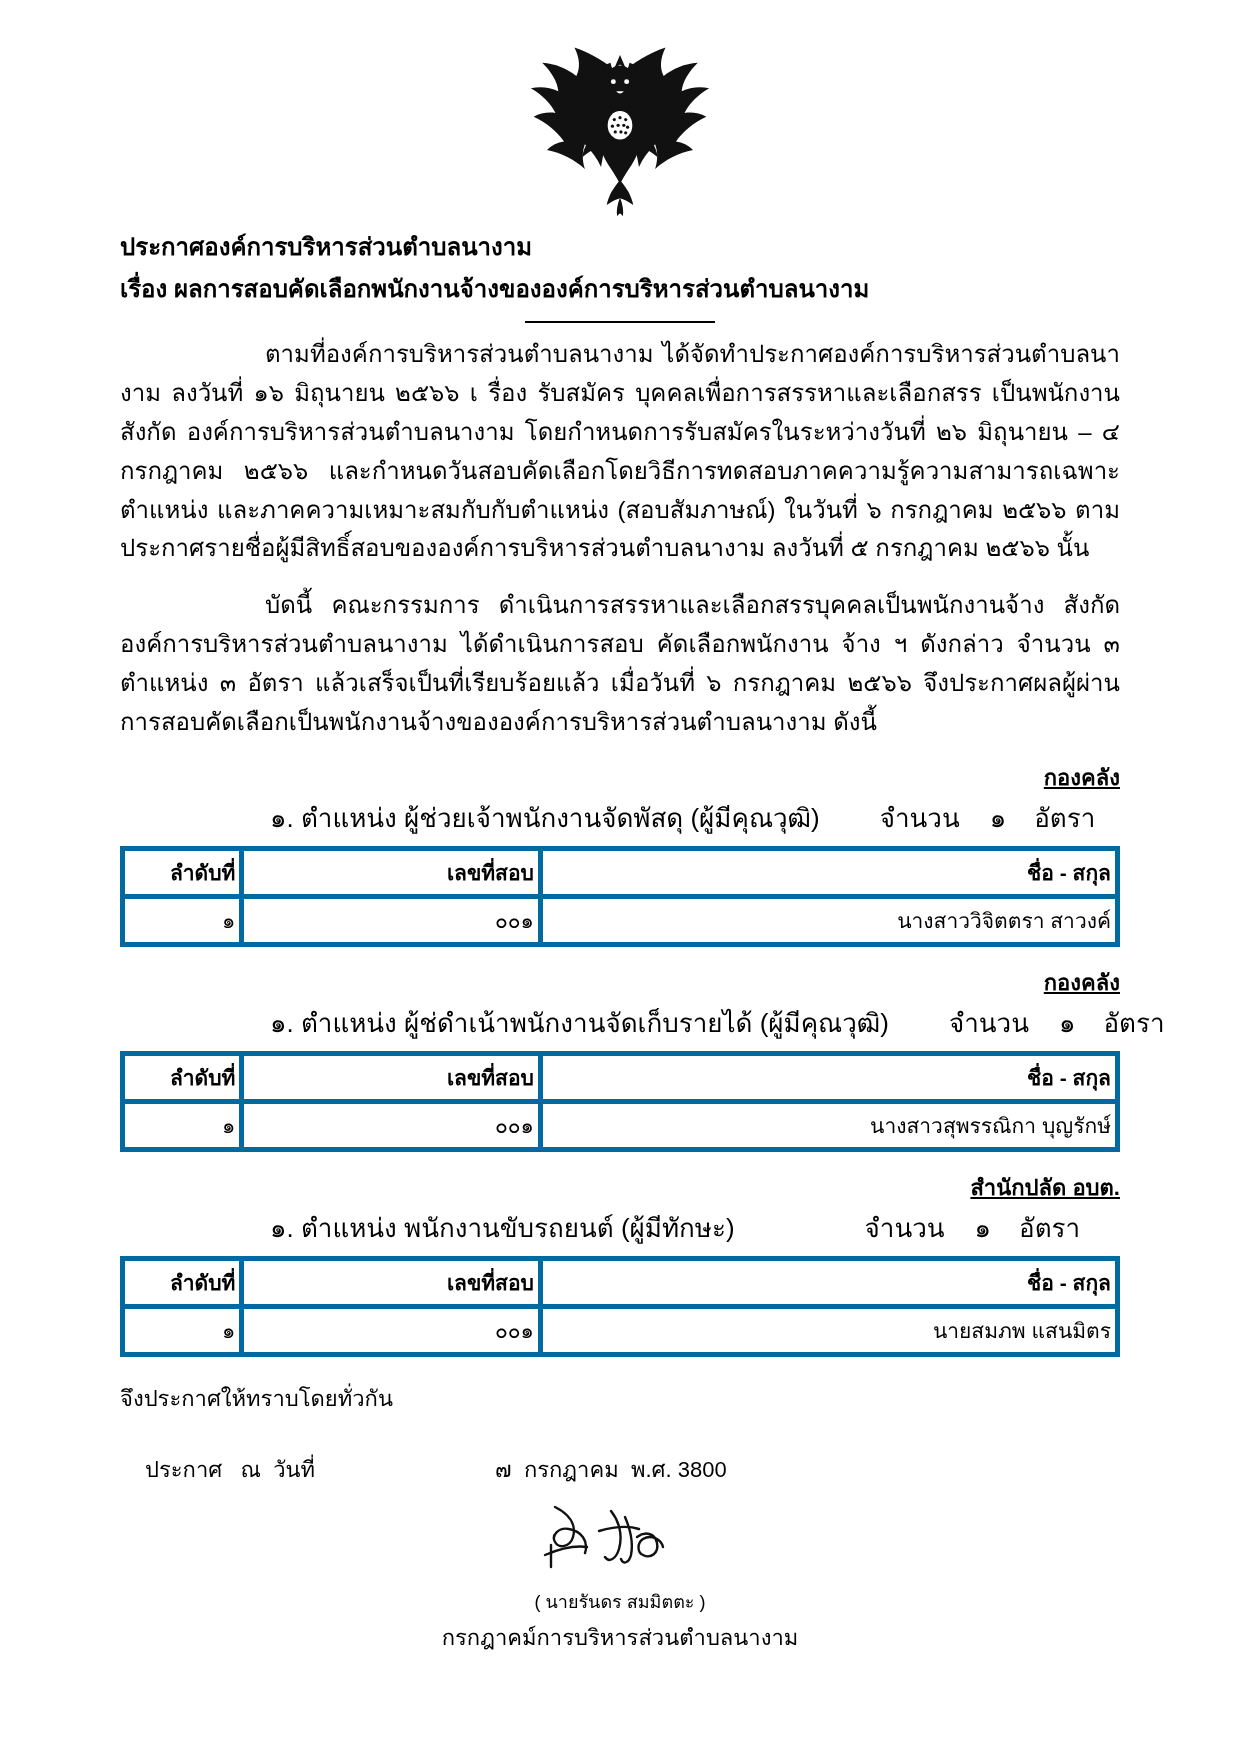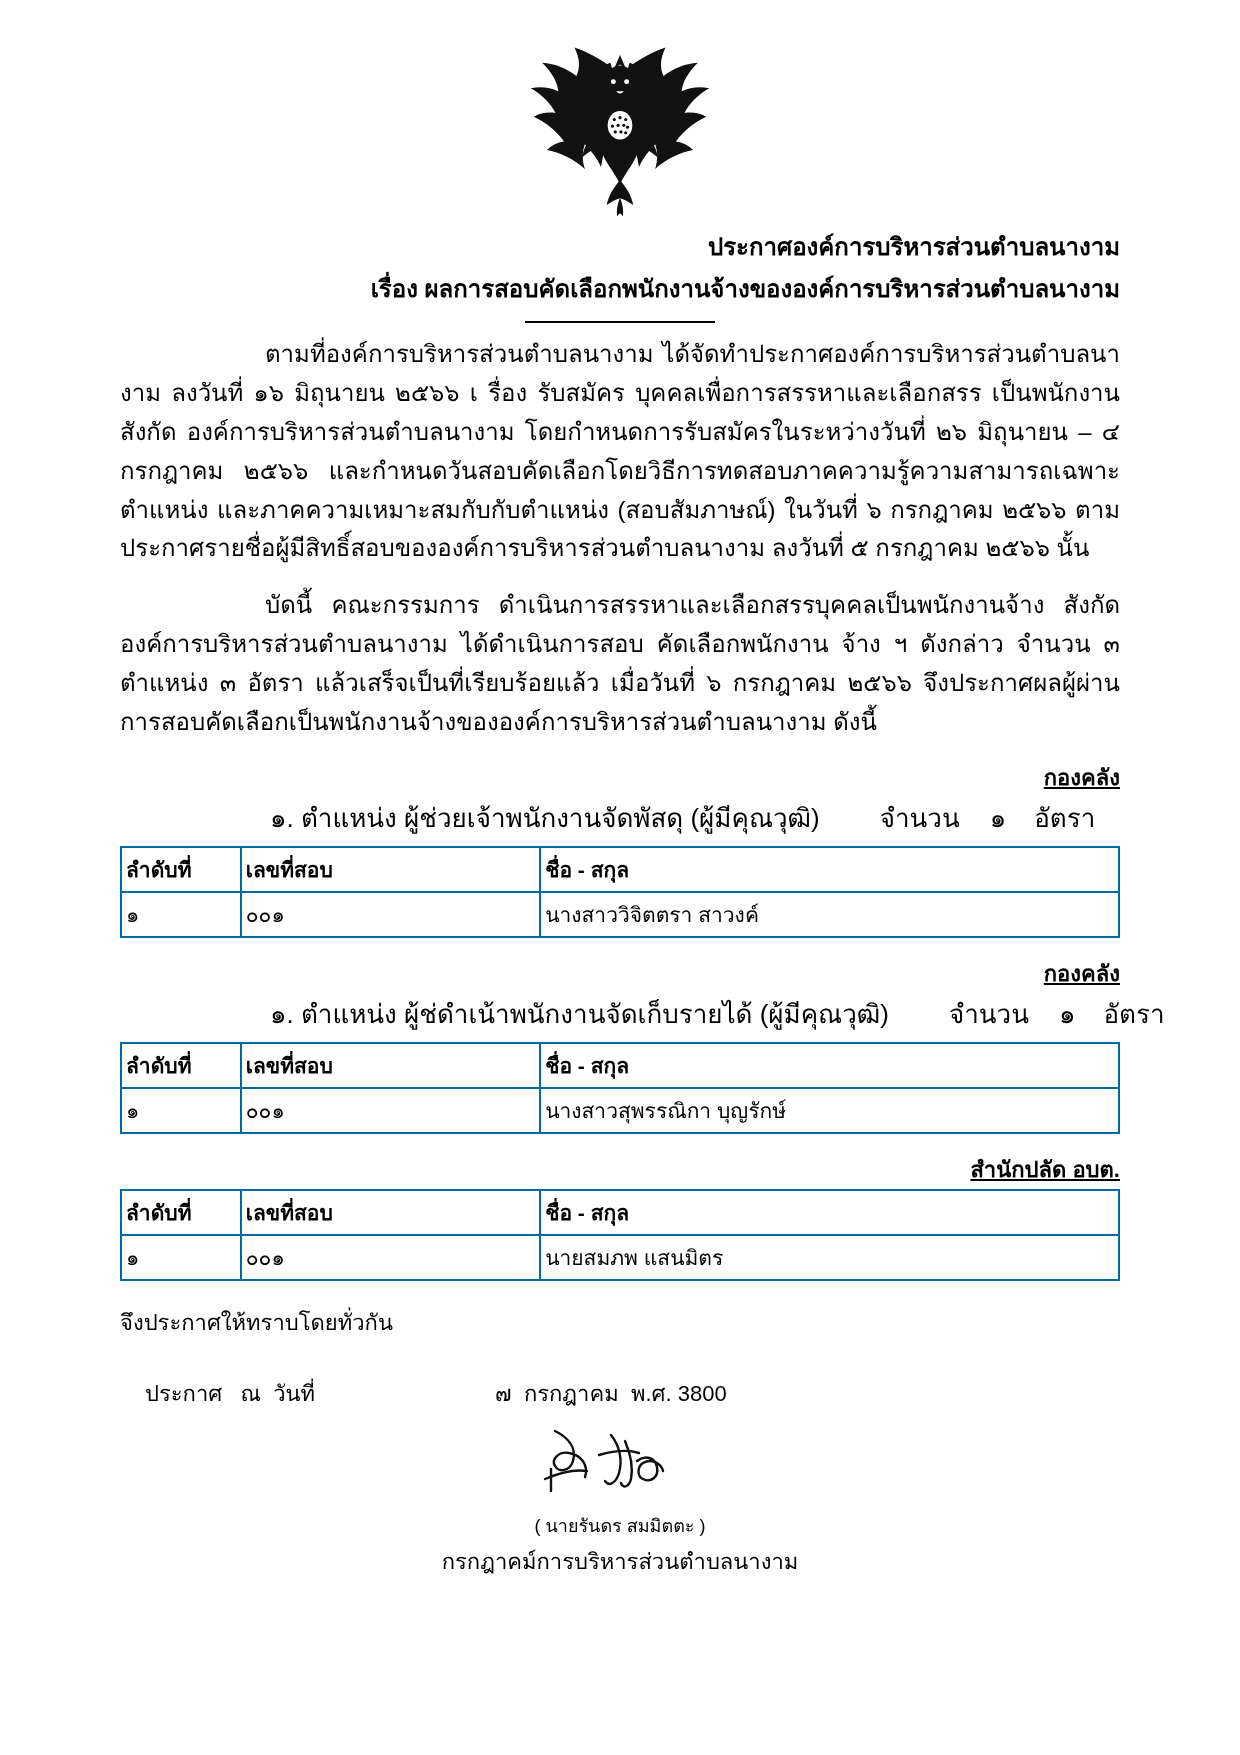--- a/index.html
+++ b/index.html
@@ -32,21 +32,21 @@
     margin-bottom: 6px;
   }
   .emblem {
     width: 190px;
     height: 185px;
     display: block;
   }
 
   
   .title-block {
-    text-align: right;
+    text-align: left;
     line-height: 1.5;
   }
   .doc-title {
     font-size: 24px;
     font-weight: bold;
     letter-spacing: 0px;
   }
   .doc-subtitle {
     font-size: 24px;
     font-weight: bold;
@@ -96,23 +96,23 @@
 
   
   table.result {
     width: 100%;
     border-collapse: collapse;
     margin-bottom: 18px;
     table-layout: fixed;
   }
   table.result th,
   table.result td {
-    border: 2px solid #0369a1;
+    border: 5px solid #0369a1;
     font-size: 21px;
-    text-align: left;
+    text-align: right;
     padding: 5px 4px;
     font-weight: normal;
   }
   table.result th {
     font-weight: bold;
     font-size: 21px;
   }
   table.result col.c1 { width: 12%; }
   table.result col.c2 { width: 30%; }
   table.result col.c3 { width: 58%; }
@@ -288,20 +288,21 @@
     <tbody>
       <tr>
         <td>๑</td>
         <td>๐๐๑</td>
         <td>นางสาวสุพรรณิกา  บุญรักษ์</td>
       </tr>
     </tbody>
   </table>
 
   <div class="section-head">สำนักปลัด อบต.</div>
+  <div class="position-line"><span>๑.</span> <span>ตำแหน่ง</span> <span>พนักงานขับรถยนต์ (ผู้มีทักษะ)</span><span class="gap-a" style="width:130px"></span><span>จำนวน</span><span class="gap-b"></span><span>๑</span><span class="gap-c"></span><span>อัตรา</span></div>
   <table class="result">
     <colgroup>
         <col class="c1">
         <col class="c2">
         <col class="c3">
       </colgroup>
     <thead>
       <tr>
         <th>ลำดับที่</th>
         <th>เลขที่สอบ</th>

